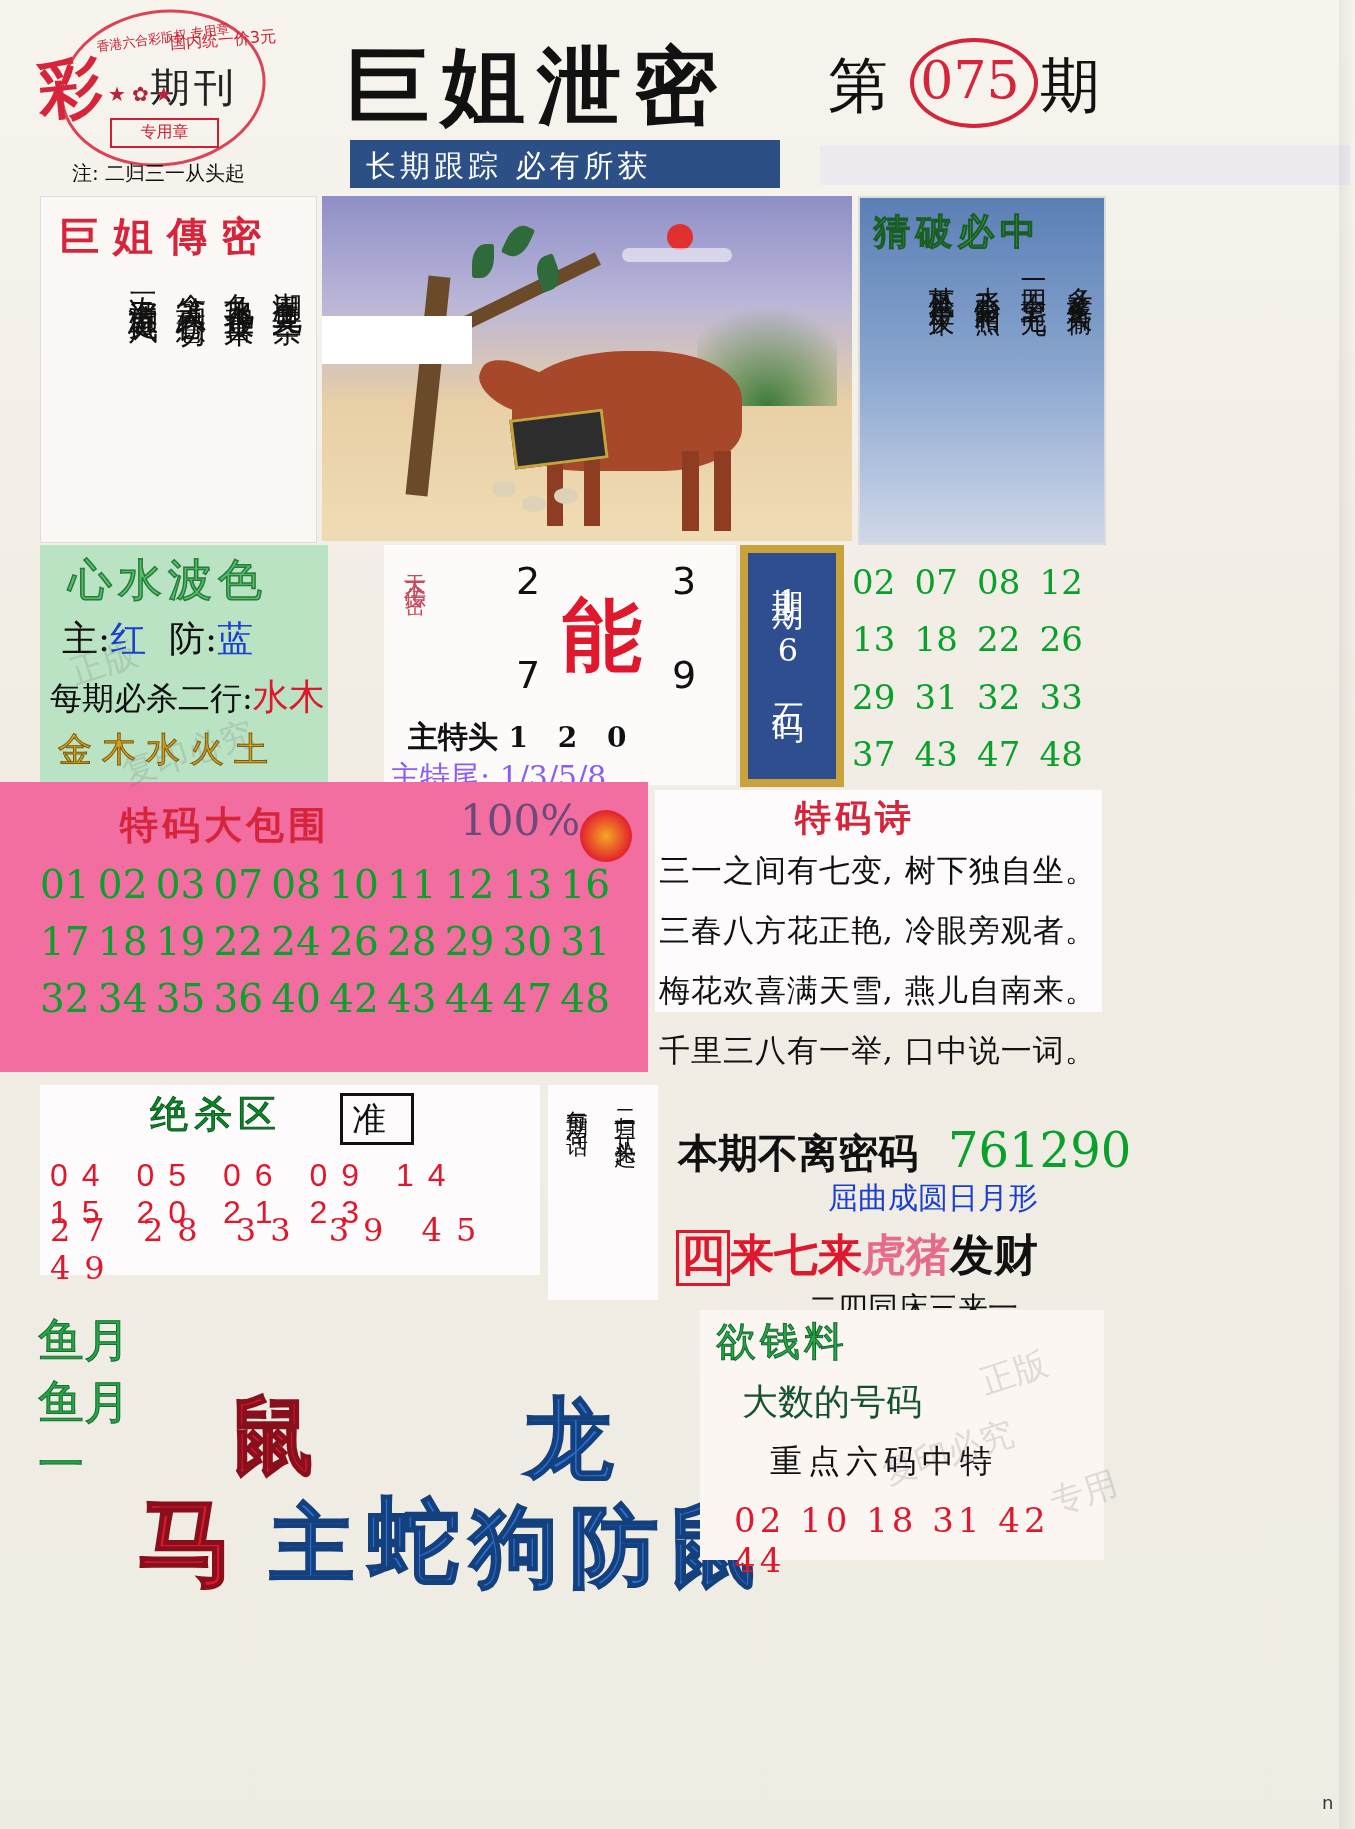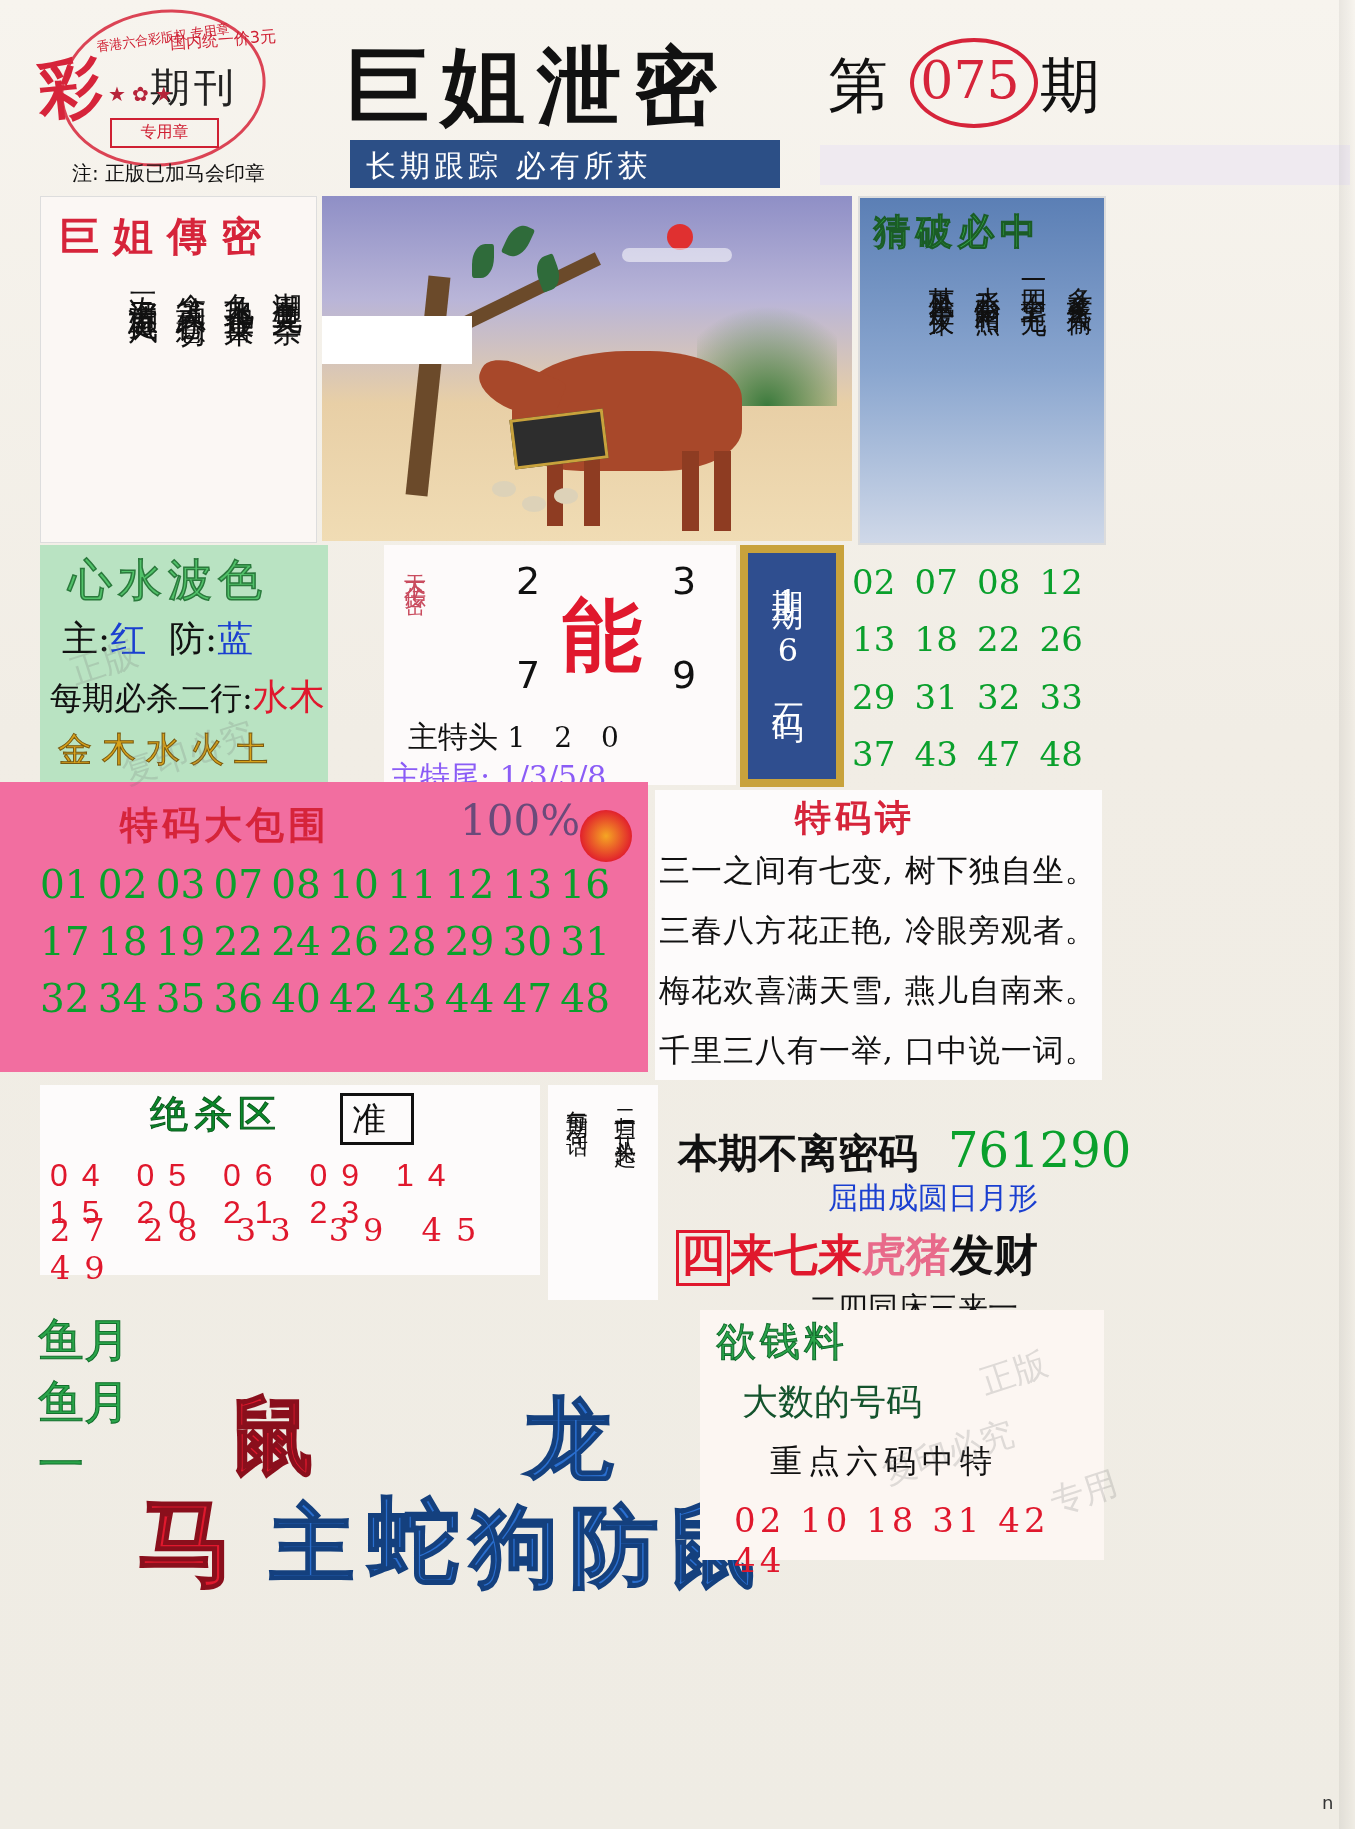--- a/index.html
+++ b/index.html
@@ -99,37 +99,37 @@
   .gb-line3{position:absolute;left:10px;top:128px;font-size:32px;color:#111;font-family:"DejaVu Serif",serif;}
   .gb-line3 .red{color:#e0182d;font-size:36px;}
   .gb-line4{position:absolute;left:18px;top:182px;font-size:34px;color:#d8a21a;font-family:"DejaVu Serif",serif;letter-spacing:10px;-webkit-text-stroke:1px #7a5a10;}
   .mid-white{position:absolute;left:344px;top:0;width:352px;height:240px;background:#fdfafa;}
   .mid-vert{position:absolute;left:16px;top:12px;writing-mode:vertical-rl;text-orientation:upright;font-size:22px;color:#c94b5e;letter-spacing:6px;font-family:"DejaVu Serif",serif;}
   .n2{position:absolute;left:132px;top:14px;font-size:38px;color:#111;}
   .n3{position:absolute;left:288px;top:14px;font-size:38px;color:#111;}
   .n7{position:absolute;left:132px;top:108px;font-size:38px;color:#111;}
   .n9{position:absolute;left:288px;top:108px;font-size:38px;color:#111;}
   .neng{position:absolute;left:178px;top:38px;font-size:80px;color:#e0182d;font-family:"DejaVu Serif",serif;font-weight:bold;}
-  .tetou{position:absolute;left:24px;top:172px;font-size:30px;color:#111;font-family:"DejaVu Serif",serif;}
+  .tetou{position:absolute;left:24px;top:172px;font-size:30px;color:#111;font-family:"DejaVu Serif",serif;font-weight:bold;}
   .tetou .nums{letter-spacing:10px;font-size:28px;}
   .tewei{position:absolute;left:6px;top:212px;font-size:30px;color:#8b5cf6;font-family:"DejaVu Serif",serif;}
   .blue-frame{position:absolute;left:700px;top:0;width:104px;height:242px;background:#2f4e8f;border:8px solid #c8a23c;box-sizing:border-box;}
   .blue-frame .v{position:absolute;left:18px;top:10px;writing-mode:vertical-rl;text-orientation:upright;color:#fff;font-size:32px;letter-spacing:10px;font-family:"DejaVu Serif",serif;}
   .numgrid{position:absolute;left:812px;top:8px;width:250px;height:230px;display:grid;grid-template-columns:repeat(4,1fr);align-items:center;}
   .numgrid span{font-size:34px;color:#0aa02c;font-family:"DejaVu Serif",serif;text-align:left;}
   
   .pinkstrip{position:absolute;left:0;top:782px;width:648px;height:290px;background:#f26ea0;}
   .p4{position:absolute;left:40px;top:800px;width:570px;height:265px;}
   .p4 .ttl{position:absolute;left:80px;top:0;font-size:38px;color:#d6243a;font-family:"DejaVu Serif",serif;letter-spacing:4px;font-weight:bold;}
   .p4 .pct{position:absolute;left:420px;top:-4px;font-size:42px;color:#6b4a7a;font-family:"DejaVu Serif",serif;}
   .p4 .sun{position:absolute;left:540px;top:10px;width:52px;height:52px;background:radial-gradient(circle,#f5a623 0%,#e0182d 75%);border-radius:50%;}
   .p4 .rows{position:absolute;left:0;top:62px;width:570px;}
   .p4 .rw{display:flex;justify-content:space-between;margin-bottom:12px;}
   .p4 .rw span{font-size:39px;color:#0aa02c;font-family:"DejaVu Serif",serif;}
-  .p5{position:absolute;left:655px;top:790px;width:447px;height:290px;background:#fdfbfb;}
+  .p5{position:absolute;left:655px;top:790px;width:447px;height:222px;background:#fdfbfb;}
   .p5 .ttl{position:absolute;left:140px;top:4px;font-size:36px;color:#d6243a;font-family:"DejaVu Serif",serif;letter-spacing:4px;font-weight:bold;}
   .p5 .ln{position:absolute;left:4px;font-size:31px;color:#111;font-family:"DejaVu Serif",serif;letter-spacing:1px;}
   
   .p6{position:absolute;left:40px;top:1085px;width:500px;height:190px;background:#fdfbfb;}
   .p6 .ttl{position:absolute;left:110px;top:4px;font-size:38px;color:#0a8a2a;font-family:"DejaVu Serif",serif;letter-spacing:6px;-webkit-text-stroke:1px #0a5a1c;}
   .p6 .box{position:absolute;left:300px;top:8px;width:68px;height:46px;border:3px solid #111;}
   .p6 .boxtxt{position:absolute;left:312px;top:12px;font-size:34px;color:#111;font-family:"DejaVu Serif",serif;}
   .p6 .r1{position:absolute;left:10px;top:72px;font-size:32px;color:#e0182d;letter-spacing:14px;font-family:Liberation Sans, sans-serif;}
   .p6 .r2l{position:absolute;left:10px;top:126px;font-size:32px;color:#e0182d;letter-spacing:14px;font-family:"DejaVu Serif",serif;}
   .p7{position:absolute;left:548px;top:1085px;width:110px;height:215px;background:#fdfbfb;}
@@ -174,21 +174,21 @@
 <div class="page">
 
   <div class="hdr">
     <div class="stamp-red"></div>
     <div class="stamp-txt">香港六合彩版权 专用章</div>
     <div class="price">国内统一价3元</div>
     <div class="cai">彩</div>
     <div class="qikan">期刊</div>
     <div class="flowers">★✿★</div>
     <div class="zhuanyong">专用章</div>
-    <div class="note">注: 正版已加马会印章</div>
+    <div class="note">注: 二归三一从头起</div>
     <div class="title-main">巨姐泄密</div>
     <div class="qi-label">第</div>
     <div class="qi-circle"></div>
     <div class="qi-num">075</div>
     <div class="qi-tail">期</div>
     <div class="banner">
         <span>长期跟踪 必有所获</span>
       </div>
     <div class="hdr-white"></div>
   </div>

